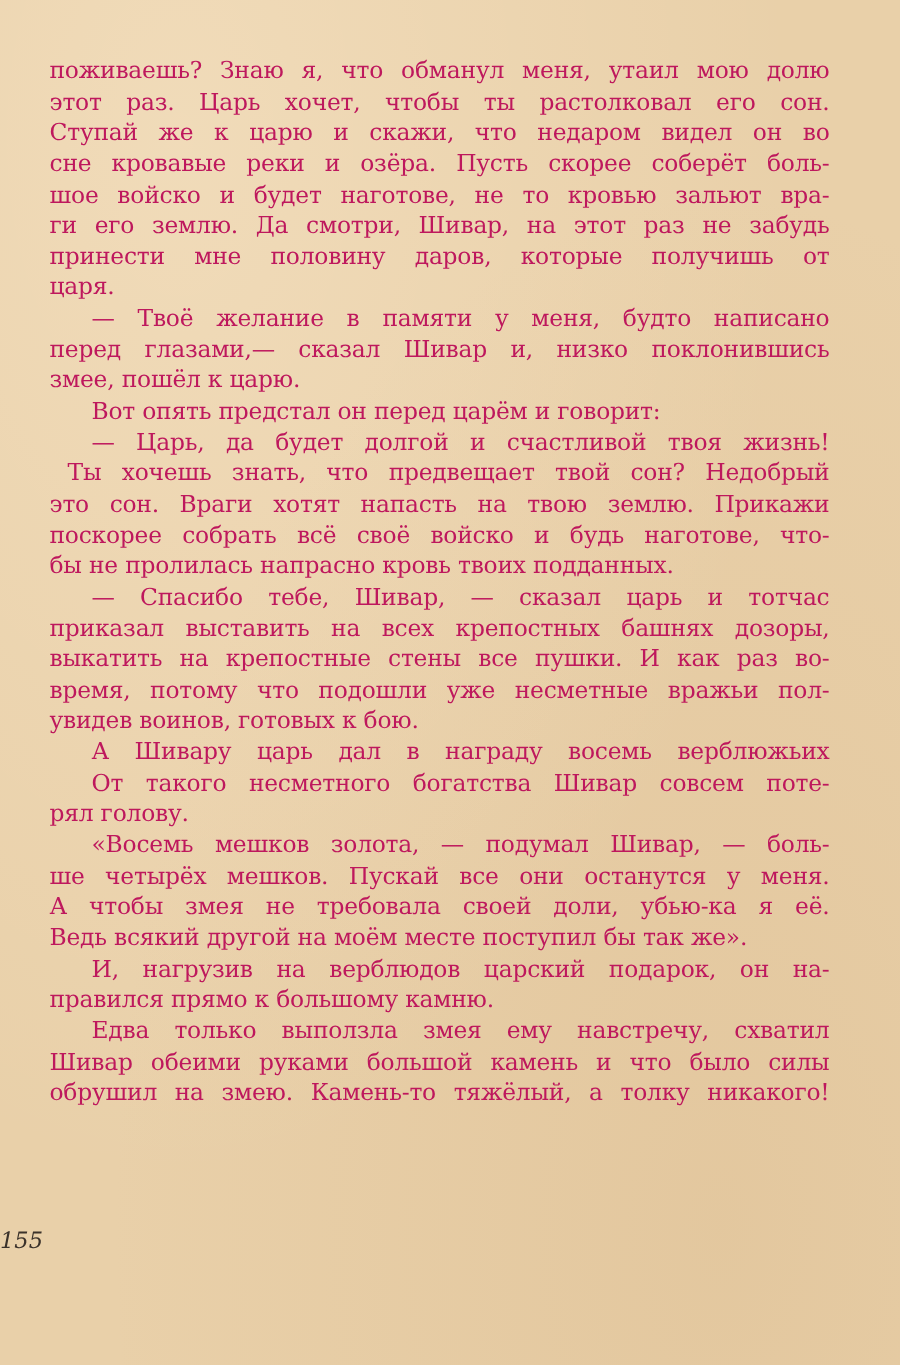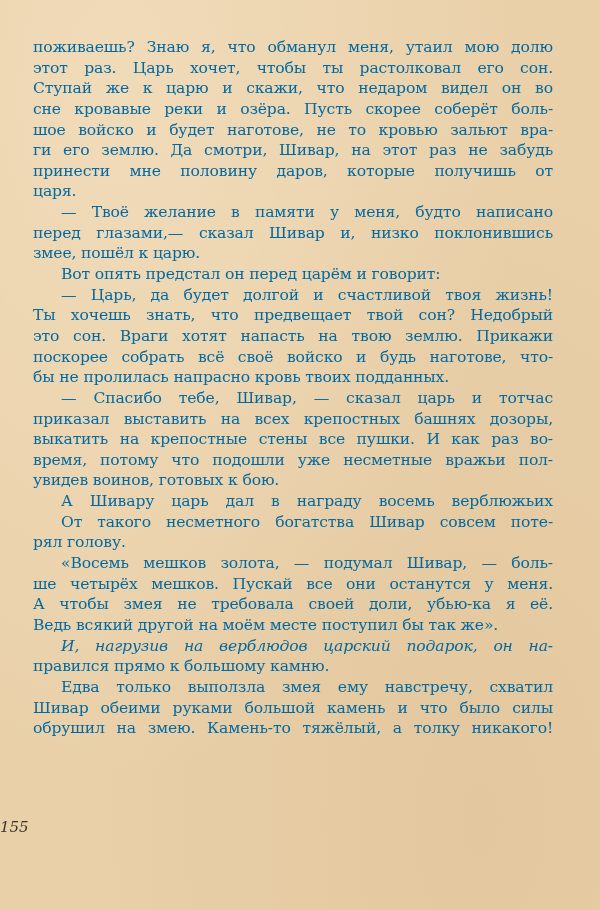--- a/index.html
+++ b/index.html
@@ -11,21 +11,21 @@
         radial-gradient(ellipse at 80% 90%, rgba(200,160,110,0.18), rgba(0,0,0,0) 60%);
       position: relative;
     }
     .page {
       position: absolute;
       left: 33px; top: 37px;
       width: 520px;
       font-family: "DejaVu Serif", "Liberation Serif", serif;
       font-size: 15.6px;
       line-height: 20.65px;
-      color: #0369a1;
+      color: #be185d;
       letter-spacing: -0.15px;
     }
     .line {
       display: block;
       white-space: nowrap;
       text-align: justify;
       text-align-last: justify;
       height: 20.65px;
       overflow: visible;
     }
@@ -51,35 +51,35 @@
     <span class="line"><span style="white-space: nowrap;">сне кровавые реки и озёра. Пусть скорее соберёт боль-</span></span>
     <span class="line"><span style="white-space: nowrap;">шое войско и будет наготове, не то кровью зальют вра-</span></span>
     <span class="line"><span style="white-space: nowrap;">ги его землю. Да смотри, Шивар, на этот раз не забудь</span></span>
     <span class="line"><span style="white-space: nowrap;">принести мне половину даров, которые получишь от</span></span>
     <span class="line last">царя.</span>
     <span class="line indent"><span style="white-space: nowrap;">— Твоё желание в памяти у меня, будто написано</span></span>
     <span class="line"><span style="white-space: nowrap;">перед глазами,— сказал Шивар и, низко поклонившись</span></span>
     <span class="line last">змее, пошёл к царю.</span>
     <span class="line indent last">Вот опять предстал он перед царём и говорит:</span>
     <span class="line indent"><span style="white-space: nowrap;">— Царь, да будет долгой и счастливой твоя жизнь!</span></span>
-    <span class="line"><span style="white-space: nowrap;">Ты хочешь знать, что предвещает твой сон? Недобрый</span></span>
+    <span class="line"><span style="white-space: nowrap; margin-left: 12px;">Ты хочешь знать, что предвещает твой сон? Недобрый</span></span>
     <span class="line"><span style="white-space: nowrap;">это сон. Враги хотят напасть на твою землю. Прикажи</span></span>
     <span class="line"><span style="white-space: nowrap;">поскорее собрать всё своё войско и будь наготове, что-</span></span>
     <span class="line last">бы не пролилась напрасно кровь твоих подданных.</span>
     <span class="line indent"><span style="white-space: nowrap;">— Спасибо тебе, Шивар, — сказал царь и тотчас</span></span>
     <span class="line"><span style="white-space: nowrap;">приказал выставить на всех крепостных башнях дозоры,</span></span>
     <span class="line"><span style="white-space: nowrap;">выкатить на крепостные стены все пушки. И как раз во-</span></span>
     <span class="line"><span style="white-space: nowrap;">время, потому что подошли уже несметные вражьи пол-</span></span>
     <span class="line last">увидев воинов, готовых к бою.</span>
     <span class="line indent"><span style="white-space: nowrap;">А Шивару царь дал в награду восемь верблюжьих</span></span>
     <span class="line indent"><span style="white-space: nowrap;">От такого несметного богатства Шивар совсем поте-</span></span>
     <span class="line last">рял голову.</span>
     <span class="line indent"><span style="white-space: nowrap;">«Восемь мешков золота, — подумал Шивар, — боль-</span></span>
     <span class="line"><span style="white-space: nowrap;">ше четырёх мешков. Пускай все они останутся у меня.</span></span>
     <span class="line"><span style="white-space: nowrap;">А чтобы змея не требовала своей доли, убью-ка я её.</span></span>
     <span class="line last">Ведь всякий другой на моём месте поступил бы так же».</span>
-    <span class="line indent"><span style="white-space: nowrap; font-style: italic;">И, нагрузив на верблюдов царский подарок, он на-</span></span>
+    <span class="line indent"><span style="white-space: nowrap;">И, нагрузив на верблюдов царский подарок, он на-</span></span>
     <span class="line last">правился прямо к большому камню.</span>
     <span class="line indent"><span style="white-space: nowrap;">Едва только выползла змея ему навстречу, схватил</span></span>
     <span class="line"><span style="white-space: nowrap; margin-top: 32px;">Шивар обеими руками большой камень и что было силы</span></span>
     <span class="line"><span style="white-space: nowrap;">обрушил на змею. Камень-то тяжёлый, а толку никакого!</span></span>
   </div>
 <div class="page-number">155</div>
 
 </body></html>

